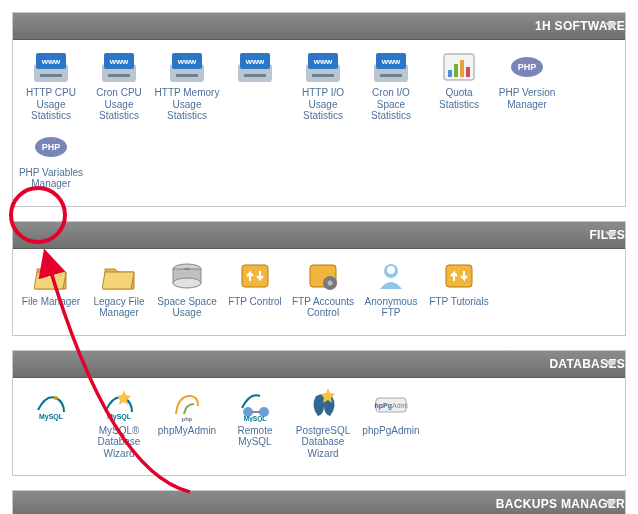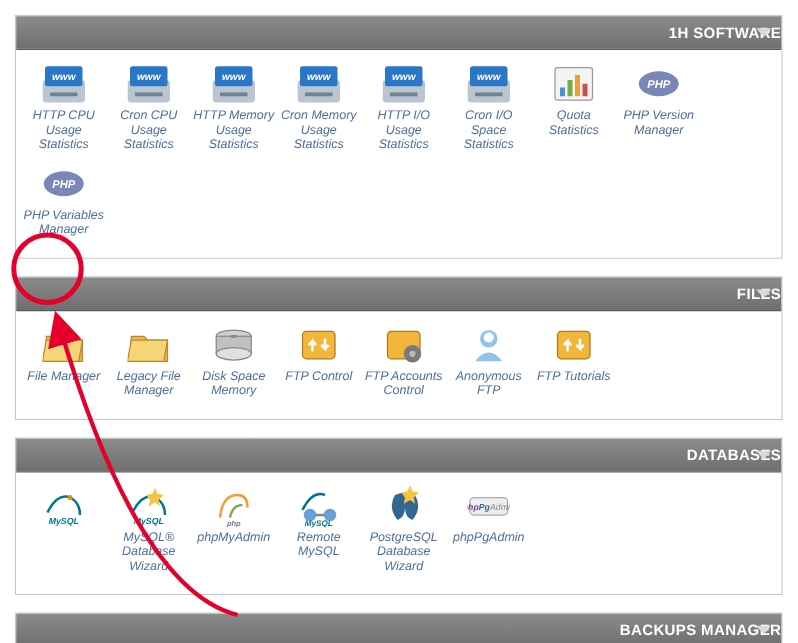--- a/index.html
+++ b/index.html
@@ -42,21 +42,20 @@
     background: #fff;
     padding: 8px 4px 10px 4px;
     display: flex;
     flex-wrap: wrap;
   }
   .item {
     width: 66px;
     text-align: center;
     margin: 2px 1px 6px 1px;
     cursor: pointer;
-    font-style: italic;
   }
   .item .icon {
     height: 34px;
     display: flex;
     align-items: center;
     justify-content: center;
     margin-bottom: 3px;
   }
   .item .label {
     font-size: 10px;
@@ -115,21 +114,20 @@
             </svg>
           </div>
           <div class="label">HTTP Memory Usage Statistics</div>
         </div>
         <div class="item">
           <div class="icon">
             <svg width="34" height="34">
               <use href="#ic-globe"></use>
             </svg>
           </div>
-          <div class="label">Cron Memory Usage Statistics</div>
         </div>
         <div class="item">
           <div class="icon">
             <svg width="34" height="34">
               <use href="#ic-globe"></use>
             </svg>
           </div>
           <div class="label">HTTP I/O Usage Statistics</div>
         </div>
         <div class="item">
@@ -184,21 +182,21 @@
             </svg>
           </div>
           <div class="label">Legacy File Manager</div>
         </div>
         <div class="item">
           <div class="icon">
             <svg width="34" height="34">
               <use href="#ic-disk"></use>
             </svg>
           </div>
-          <div class="label">Disk Space Memory</div>
+          <div class="label">Space Space Usage</div>
         </div>
         <div class="item">
           <div class="icon">
             <svg width="34" height="34">
               <use href="#ic-ftp"></use>
             </svg>
           </div>
           <div class="label">FTP Control</div>
         </div>
         <div class="item">

